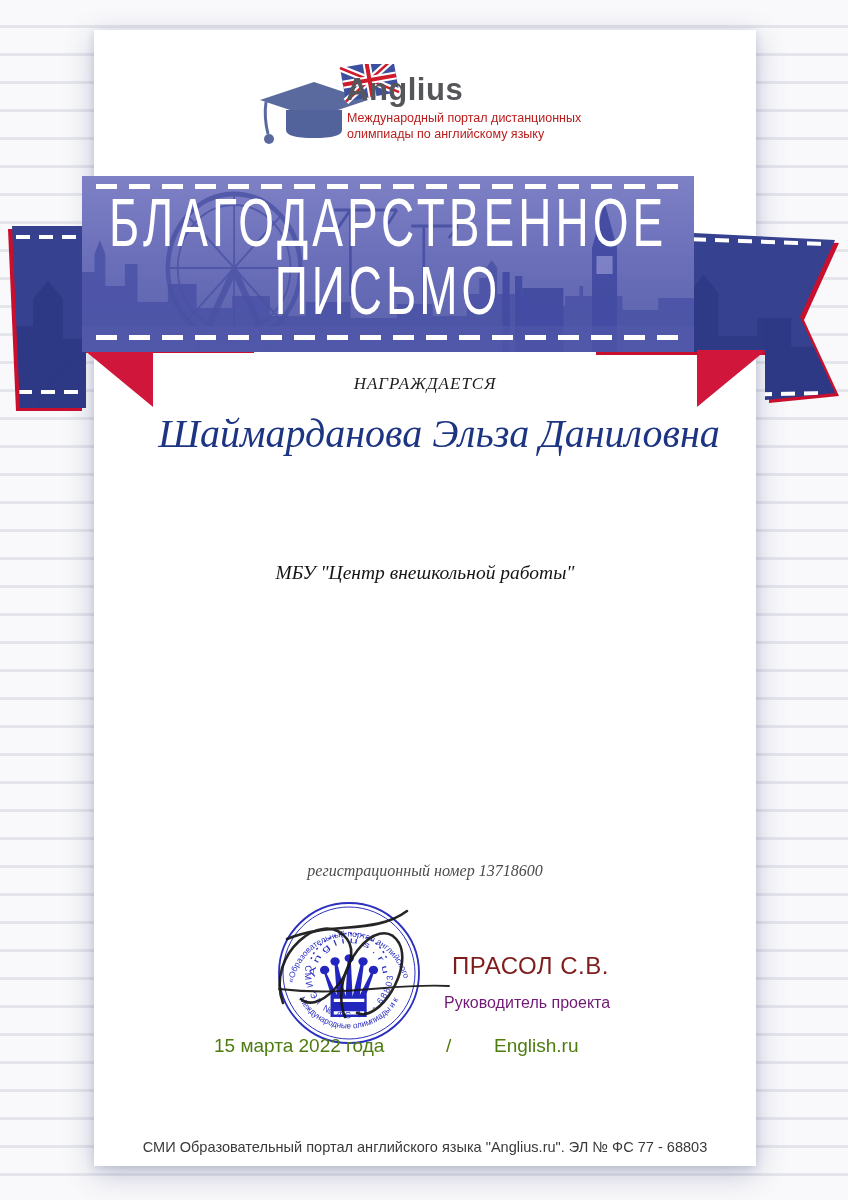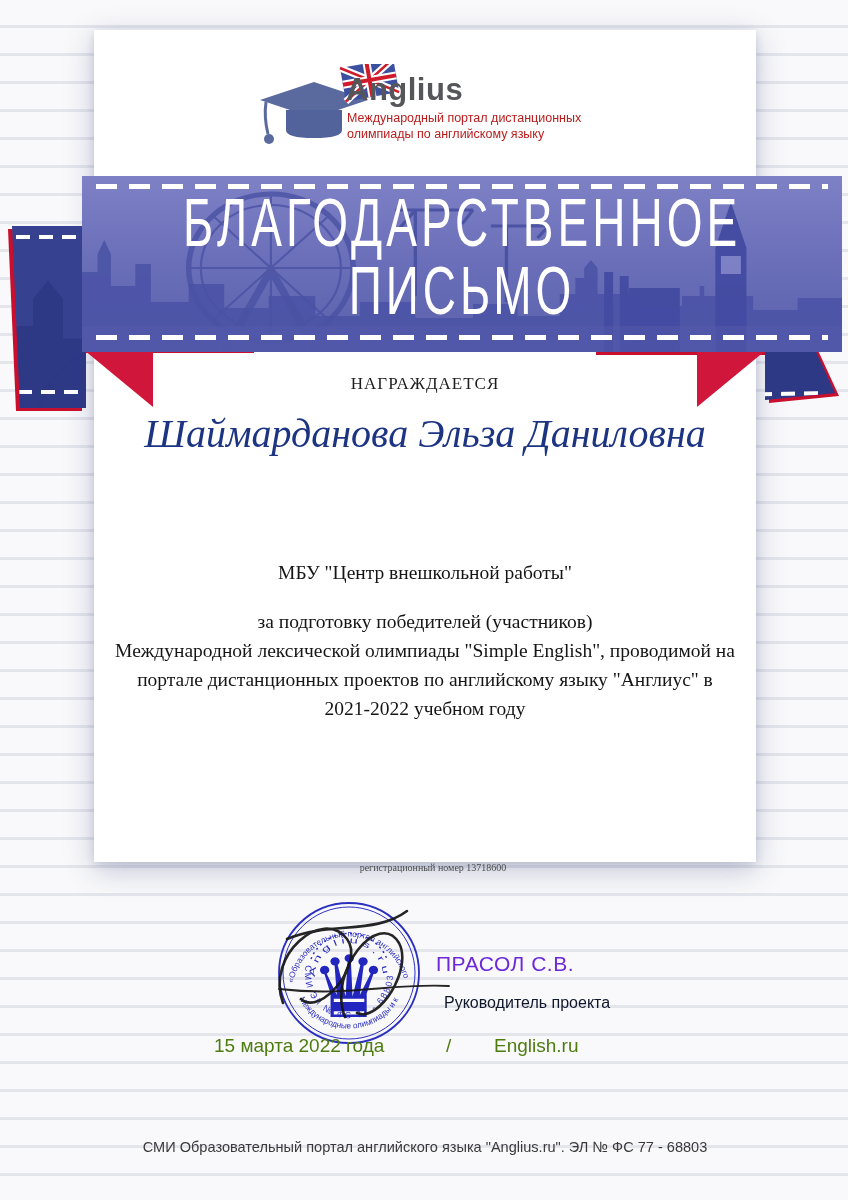--- a/index.html
+++ b/index.html
@@ -1,61 +1,61 @@
 <!DOCTYPE html>
 <html><head>
 <meta charset="utf-8">
 <style>
   html,body{margin:0;padding:0;}
   body{width:848px;height:1200px;font-family:"Liberation Sans",sans-serif;
        background:#fbfbfd;}
   .stage{position:relative;width:848px;height:1200px;overflow:hidden;
          background:repeating-linear-gradient(180deg,#f9f9fb 0 25px,#e5e6ec 25px 28px);}
   
-  .page{position:absolute;left:94px;top:30px;width:662px;height:832px;background:#ffffff;
+  .page{position:absolute;left:94px;top:30px;width:662px;height:1136px;background:#ffffff;
         box-shadow:0 8px 28px rgba(70,80,130,.30),0 2px 8px rgba(70,80,130,.18);z-index:1;}
   
   .logo-icon{position:absolute;left:158px;top:34px;width:150px;height:102px;}
   .brand{position:absolute;left:252px;top:42px;font-size:31px;font-weight:bold;color:#55565a;letter-spacing:.5px;}
   .brand-sub{position:absolute;left:253px;top:80px;font-size:12.5px;line-height:16px;color:#b91c1c;}
   
   .tail{position:absolute;background:#36418f;z-index:2;}
   .tail-red{position:absolute;background:#c8102e;z-index:2;}
   .tail-left,.tail-left-red{left:8px;top:226px;width:250px;height:182px;
      clip-path:polygon(4px 0,100% 0,100% 124px,78px 124px,78px 100%,12px 100%);}
   .tail-left-red{transform:translate(-4px,3px);}
   .tail-right,.tail-right-red{left:592px;top:228px;width:243px;height:180px;
      clip-path:polygon(0 0,243px 12px,208px 89px,243px 165px,173px 172px,173px 124px,0 124px);}
   .tail-right-red{transform:translate(4px,3px);}
   .tail .mini-sky{position:absolute;left:0;bottom:0;width:100%;height:100%;opacity:.45;}
   .dash{position:absolute;height:4px;
         background:repeating-linear-gradient(90deg,#fff 0 14px,transparent 14px 23px);}
   .fold{position:absolute;top:350px;width:69px;height:57px;background:#d0163a;z-index:3;}
   .fold-left{left:84px;clip-path:polygon(0 0,100% 0,100% 100%);}
   .fold-right{left:697px;clip-path:polygon(0 0,100% 0,0 100%);}
-  .banner{position:absolute;left:82px;top:176px;width:760px;height:176px;background:#666bb3;z-index:4;}
+  .banner{position:absolute;left:82px;top:176px;width:612px;height:176px;background:#666bb3;z-index:4;}
   .banner .skyline{position:absolute;left:0;top:0;width:100%;height:100%;}
   .banner .dash{height:5px;background:repeating-linear-gradient(90deg,#fff 0 21px,transparent 21px 33px);}
   .banner-title{position:absolute;left:0;width:100%;text-align:center;color:#fff;
         font-size:46px;letter-spacing:4px;font-weight:400;line-height:64px;}
   .bt1{top:14px;transform:scaleY(1.5);}
   .bt2{top:82px;transform:scaleY(1.5);}
   
-  .serif{font-family:"Liberation Serif",serif;}
+  .serif{font-family:"Liberation Serif",serif;font-style:italic;}
   .awarded-label{position:absolute;left:0;top:344px;width:100%;text-align:center;
         font-size:17px;letter-spacing:1px;color:#1d1d1d;}
   .recipient{position:absolute;left:0;top:380px;width:100%;text-align:center;
-        font-size:40px;font-style:italic;color:#1c3482;}
+        font-size:40px;font-style:italic;color:#1c3482;padding-left:14px;}
   .org-line{position:absolute;left:0;top:532px;width:100%;text-align:center;font-size:19.5px;color:#151515;}
   .reason{position:absolute;left:0;top:577px;width:100%;text-align:center;font-size:19.5px;
         line-height:29px;color:#151515;white-space:pre-line;}
-  .reg-line{position:absolute;left:0;top:832px;width:100%;text-align:center;font-size:10px;color:#4b4b4b;padding-left:8px;}
+  .reg-line{position:absolute;left:0;top:832px;width:100%;text-align:center;font-size:16px;color:#4b4b4b;}
   .stamp-wrap{position:absolute;left:145px;top:833px;width:220px;height:220px;}
-  .sig-name{position:absolute;left:342px;top:922px;font-size:21px;color:#6d28d9;letter-spacing:.5px;}
-  .sig-role{position:absolute;left:350px;top:964px;font-size:16px;color:#0f172a;}
+  .sig-name{position:absolute;left:358px;top:922px;font-size:24px;color:#7f1d1d;letter-spacing:.5px;}
+  .sig-role{position:absolute;left:350px;top:964px;font-size:16px;color:#701a75;}
   .date-item{position:absolute;top:1005px;font-size:19px;color:#4d7c0f;text-align:left;}
   .d-date{left:120px;width:240px;}
   .d-sep{left:352px;width:24px;}
   .d-site{left:400px;width:120px;}
   .footer{position:absolute;left:0;top:1108px;width:100%;text-align:center;font-size:15px;
         color:#3a3a3c;transform:scaleX(.97);}
 </style>
 </head>
 <body>
 
@@ -82,24 +82,20 @@
     </svg>
     <div class="brand">Anglius</div>
     <div class="brand-sub">
       <div>Международный портал дистанционных</div>
       <div>олимпиады по английскому языку</div>
     </div>
 
     <div class="awarded-label serif">НАГРАЖДАЕТСЯ</div>
     <div class="recipient serif">Шаймарданова Эльза Даниловна</div>
     <div class="org-line serif">МБУ "Центр внешкольной работы"</div>
-    <div class="reason serif">за подготовку победителей (участников)
-Международной лексической олимпиады "Simple English", проводимой на
-портале дистанционных проектов по английскому языку "Англиус" в
-2021-2022 учебном году</div>
 
     <div class="reg-line serif">
       <span>регистрационный номер</span>
       <span> </span>
       <span>13718600</span>
     </div>
 
     <svg class="stamp-wrap" viewBox="-110 -110 220 220">
       <defs>
         <path id="arcTopOuter" d="M -56,10 A 57,57 0 0 1 56,10" fill="none"></path>

